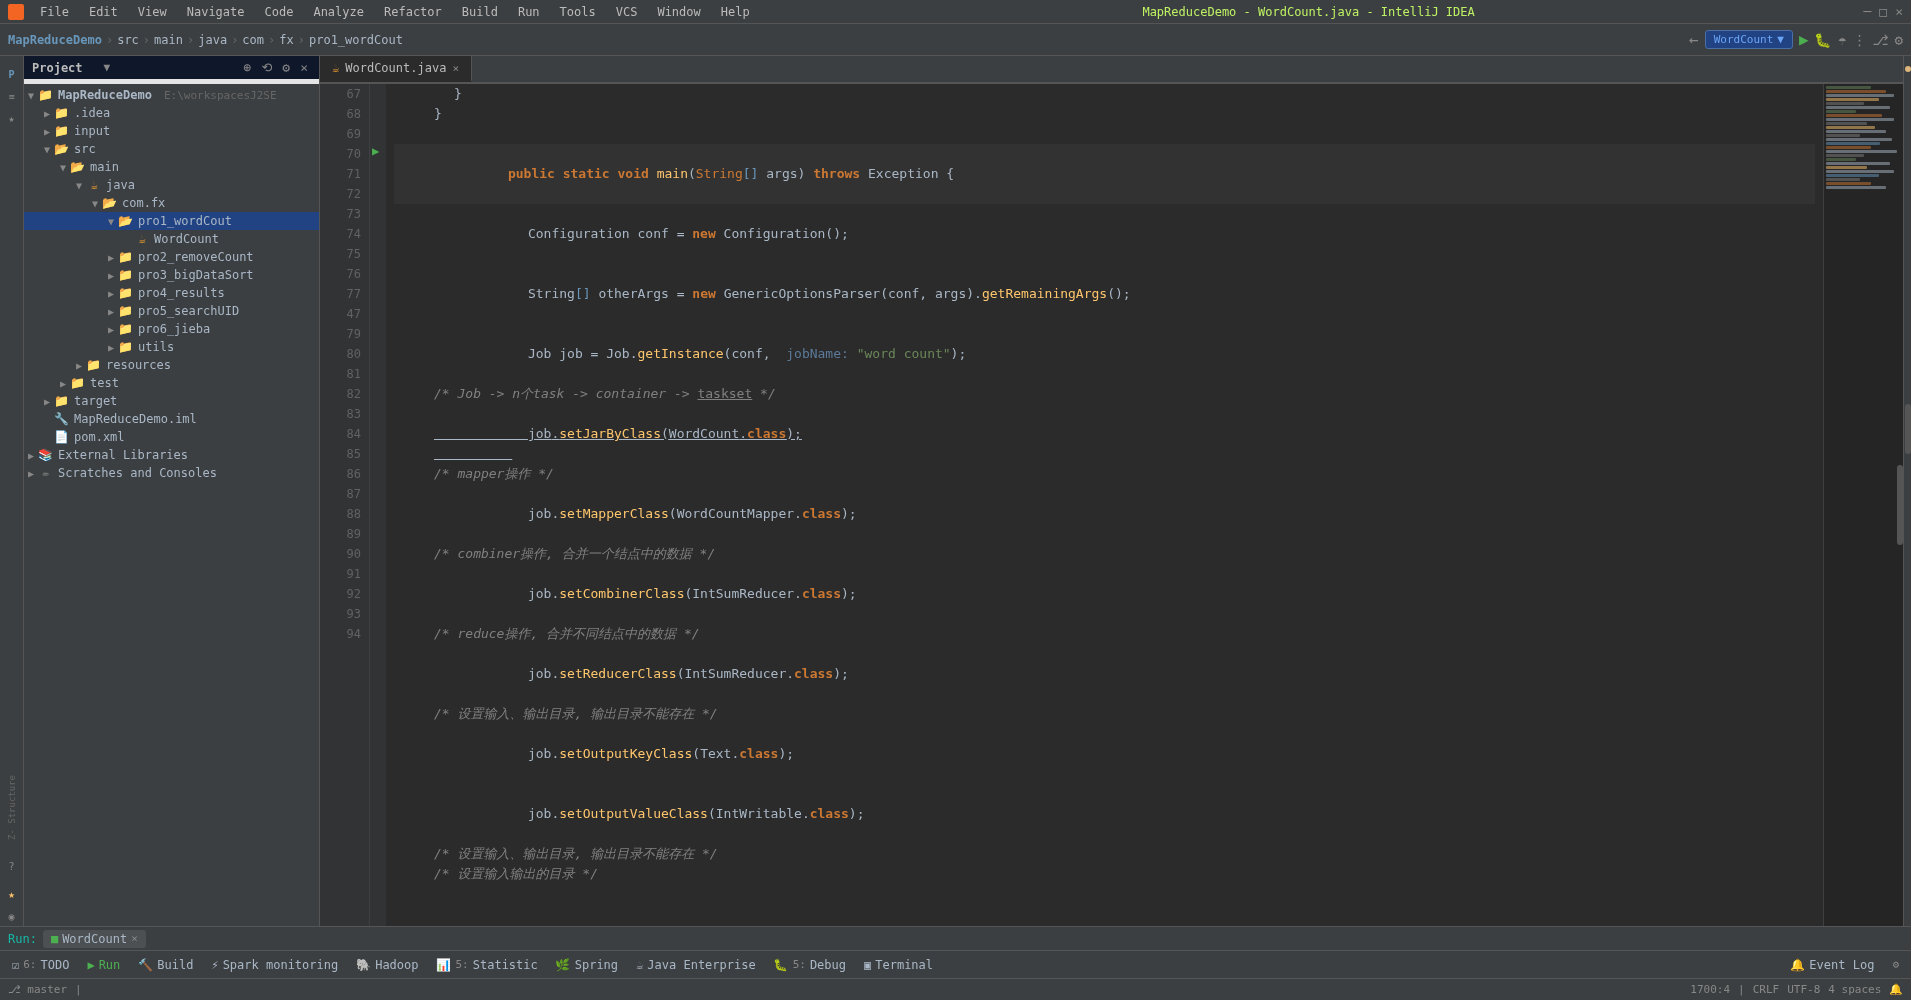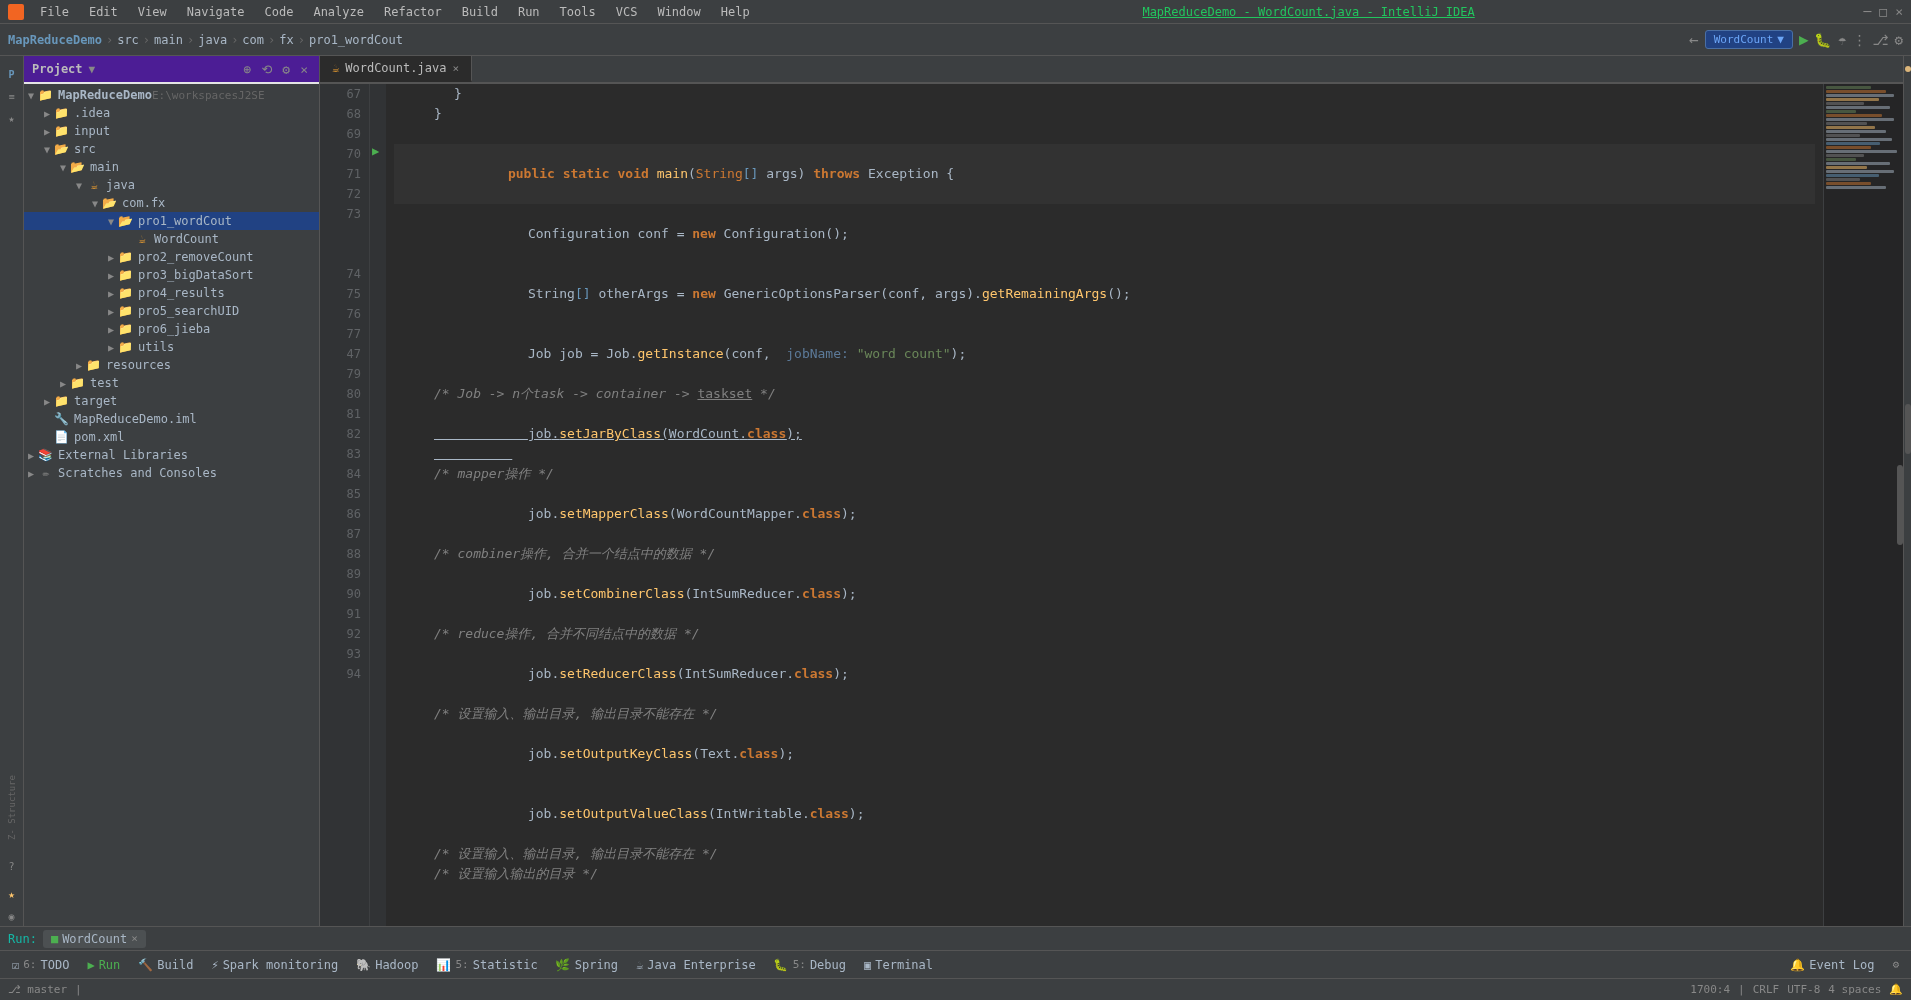--- a/index.html
+++ b/index.html
@@ -32,25 +32,24 @@
       border-radius: 2px;
       flex-shrink: 0;
     }
     .menu-item {
       color: #bbbbbb;
       font-size: 12px;
       cursor: pointer;
       padding: 2px 4px;
     }
     .menu-title {
-      color: #22c55e;
+      color: #bef264;
       font-size: 12px;
       flex: 1;
       text-align: center;
-      text-decoration: underline;
     }
 
     
     .toolbar {
       background: #3c3f41;
       height: 32px;
       display: flex;
       align-items: center;
       padding: 0 8px;
       gap: 6px;
@@ -121,23 +120,23 @@
       display: flex;
       flex-direction: column;
       border-right: 1px solid #555;
       flex-shrink: 0;
     }
     .panel-header {
       height: 28px;
       display: flex;
       align-items: center;
       padding: 0 8px;
-      gap: 6px;
-      background: #4c1d95;
-      border-bottom: 2px solid #e5e5e5;
+      gap: 21px;
+      background: #0f172a;
+      border-bottom: 5px solid #e5e5e5;
     }
     .panel-actions {
       margin-left: auto;
       display: flex;
       gap: 4px;
     }
     .panel-action-btn {
       color: #888;
       cursor: pointer;
       font-size: 13px;
@@ -434,21 +433,21 @@
         <span class="panel-action-btn">×</span>
       </div>
     </div>
 
     <div class="tree-area">
 
       <div class="tree-item">
         <div class="tree-arrow">▼</div>
         <div class="tree-icon folder-icon">📁</div>
         <span style="color:#a9b7c6;font-weight:bold;">MapReduceDemo</span>
-        <span style="color:#666;font-size:11px;margin-left:0;">E:\workspacesJ2SE</span>
+        <span style="color:#666;font-size:11px;margin-left:12px;">E:\workspacesJ2SE</span>
       </div>
 
       <div class="tree-item">
         <div class="tree-indent"></div>
         <div class="tree-arrow">▶</div>
         <div class="tree-icon folder-icon">📁</div>
         <span>.idea</span>
       </div>
 
       <div class="tree-item">
@@ -646,21 +645,21 @@
     <div class="code-editor">
 
       <div class="line-numbers">
         <div style="line-height:20px;">67</div>
         <div style="line-height:20px;">68</div>
         <div style="line-height:20px;">69</div>
         <div style="line-height:20px;">70</div>
         <div style="line-height:20px;">71</div>
         <div style="line-height:20px;">72</div>
         <div style="line-height:20px;">73</div>
-        <div style="line-height:20px;margin-top:40px;">74</div>
+        <div style="line-height:20px;">74</div>
         <div style="line-height:20px;">75</div>
         <div style="line-height:20px;">76</div>
         <div style="line-height:20px;">77</div>
         <div style="line-height:20px;">47</div>
         <div style="line-height:20px;">79</div>
         <div style="line-height:20px;">80</div>
         <div style="line-height:20px;">81</div>
         <div style="line-height:20px;">82</div>
         <div style="line-height:20px;">83</div>
         <div style="line-height:20px;">84</div>

